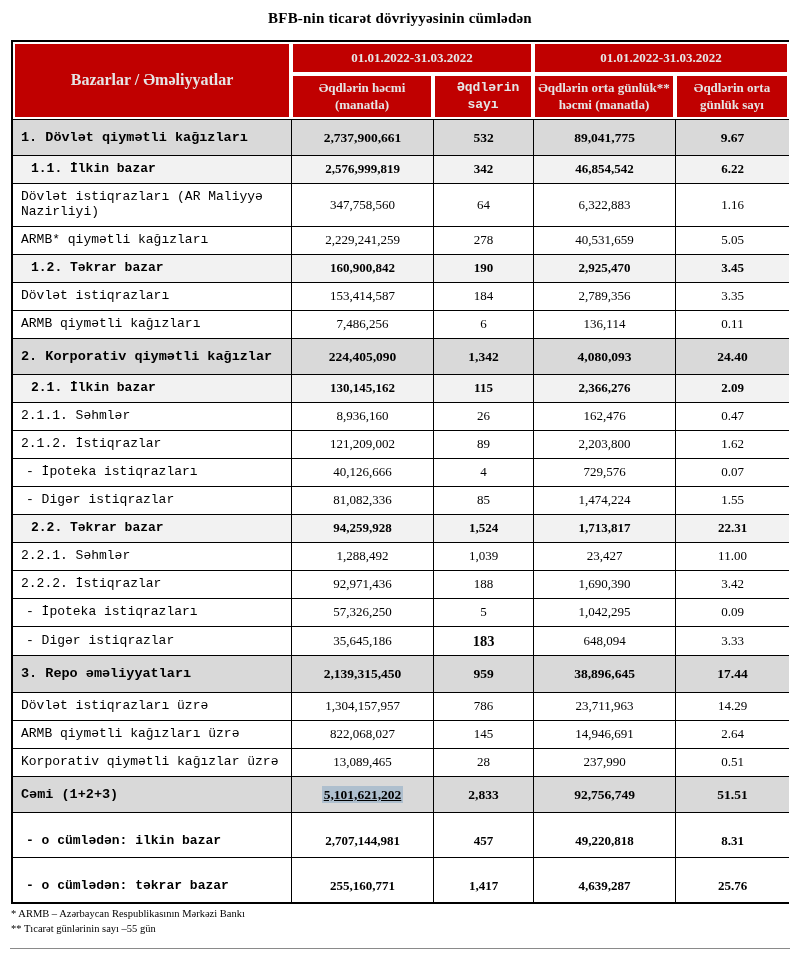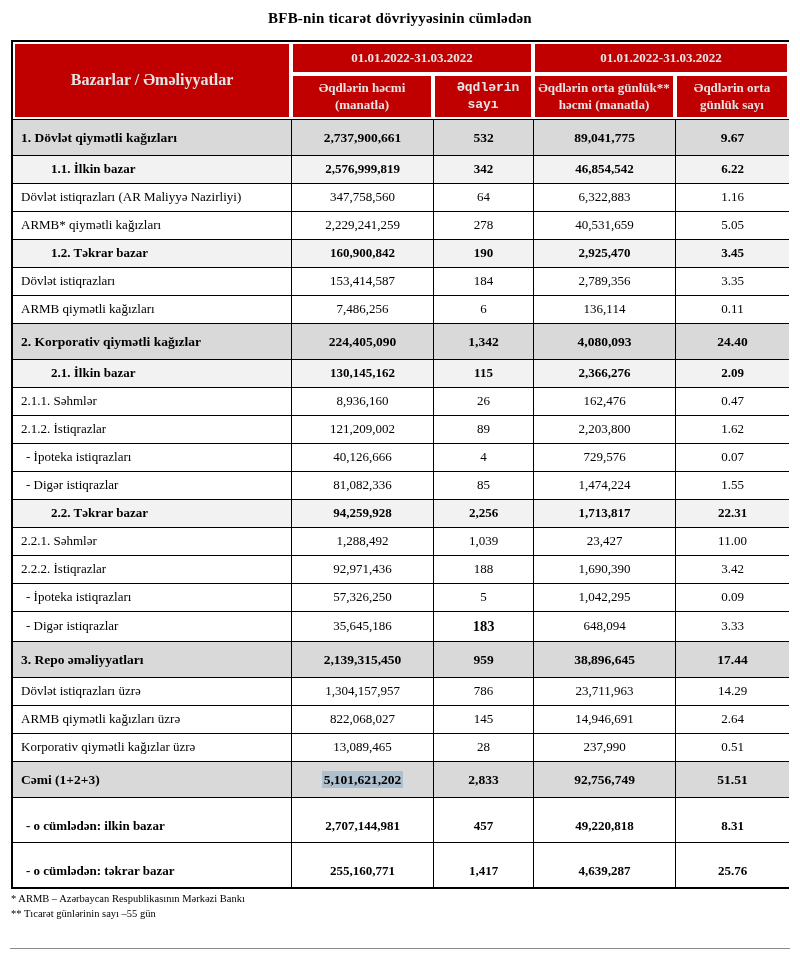--- a/index.html
+++ b/index.html
@@ -33,38 +33,38 @@
   }
   th.period-h { padding: 6px 2px; }
   th.th-corner { font-size: 16px; }
   th.th-v2 { padding-left: 22px; padding-right: 22px; font-family: Liberation Mono, monospace; }
   th.th-v4 { padding-left: 14px; padding-right: 14px; }
   td {
     border-top: 1px solid #000; border-left: 1px solid #000;
     font-size: 13px; vertical-align: middle; padding: 6px 4px; line-height: 1.15;
     background: #fff;
   }
-  td:first-child { border-left: none; }
+  td:first-child { border-left: none; font-family: Liberation Mono, monospace; }
   td.lab { text-align: left; padding-left: 8px; }
   td.val { text-align: center; }
   tr.r-section td {
     background: var(--section-gray); font-weight: bold; font-size: 13.5px;
     padding-top: 10px; padding-bottom: 10px;
   }
   tr.r-subsection td {
     background: var(--subsection-gray); font-weight: bold;
     padding-top: 6px; padding-bottom: 6px;
   }
-  tr.r-subsection td.lab { padding-left: 38px; }
+  tr.r-subsection td.lab { padding-left: 18px; }
   tr.r-dash td.lab { padding-left: 13px; }
   tr.r-bold td { font-weight: bold; padding-top: 21px; padding-bottom: 8px; }
   tr.r-bold td.lab { padding-left: 13px; }
   td.bv { font-weight: bold; font-size: 14.5px; }
   .hl {
-    background: var(--highlight-blue); padding: 1px 2px;
+    background: var(--highlight-blue); text-decoration: underline; padding: 1px 2px;
   }
   .footnotes { font-size: 10.5px; line-height: 1.4; margin-top: 3px; }
   .bottom-rule {
     position: absolute; left: 10px; right: 10px; bottom: 4px;
     border-top: 1px solid #8a8a8a;
   }
 </style>
 </head>
 <body>
 
@@ -181,21 +181,21 @@
           <tr class="r-dash">
             <td class="lab">- Digər istiqrazlar</td>
             <td class="val">81,082,336</td>
             <td class="val">85</td>
             <td class="val">1,474,224</td>
             <td class="val">1.55</td>
           </tr>
           <tr class="r-subsection">
             <td class="lab">2.2. Təkrar bazar</td>
             <td class="val">94,259,928</td>
-            <td class="val">2,256</td>
+            <td class="val">1,524</td>
             <td class="val">1,713,817</td>
             <td class="val">22.31</td>
           </tr>
           <tr class="r-normal">
             <td class="lab">2.2.1. Səhmlər</td>
             <td class="val">1,288,492</td>
             <td class="val">1,039</td>
             <td class="val">23,427</td>
             <td class="val">11.00</td>
           </tr>

